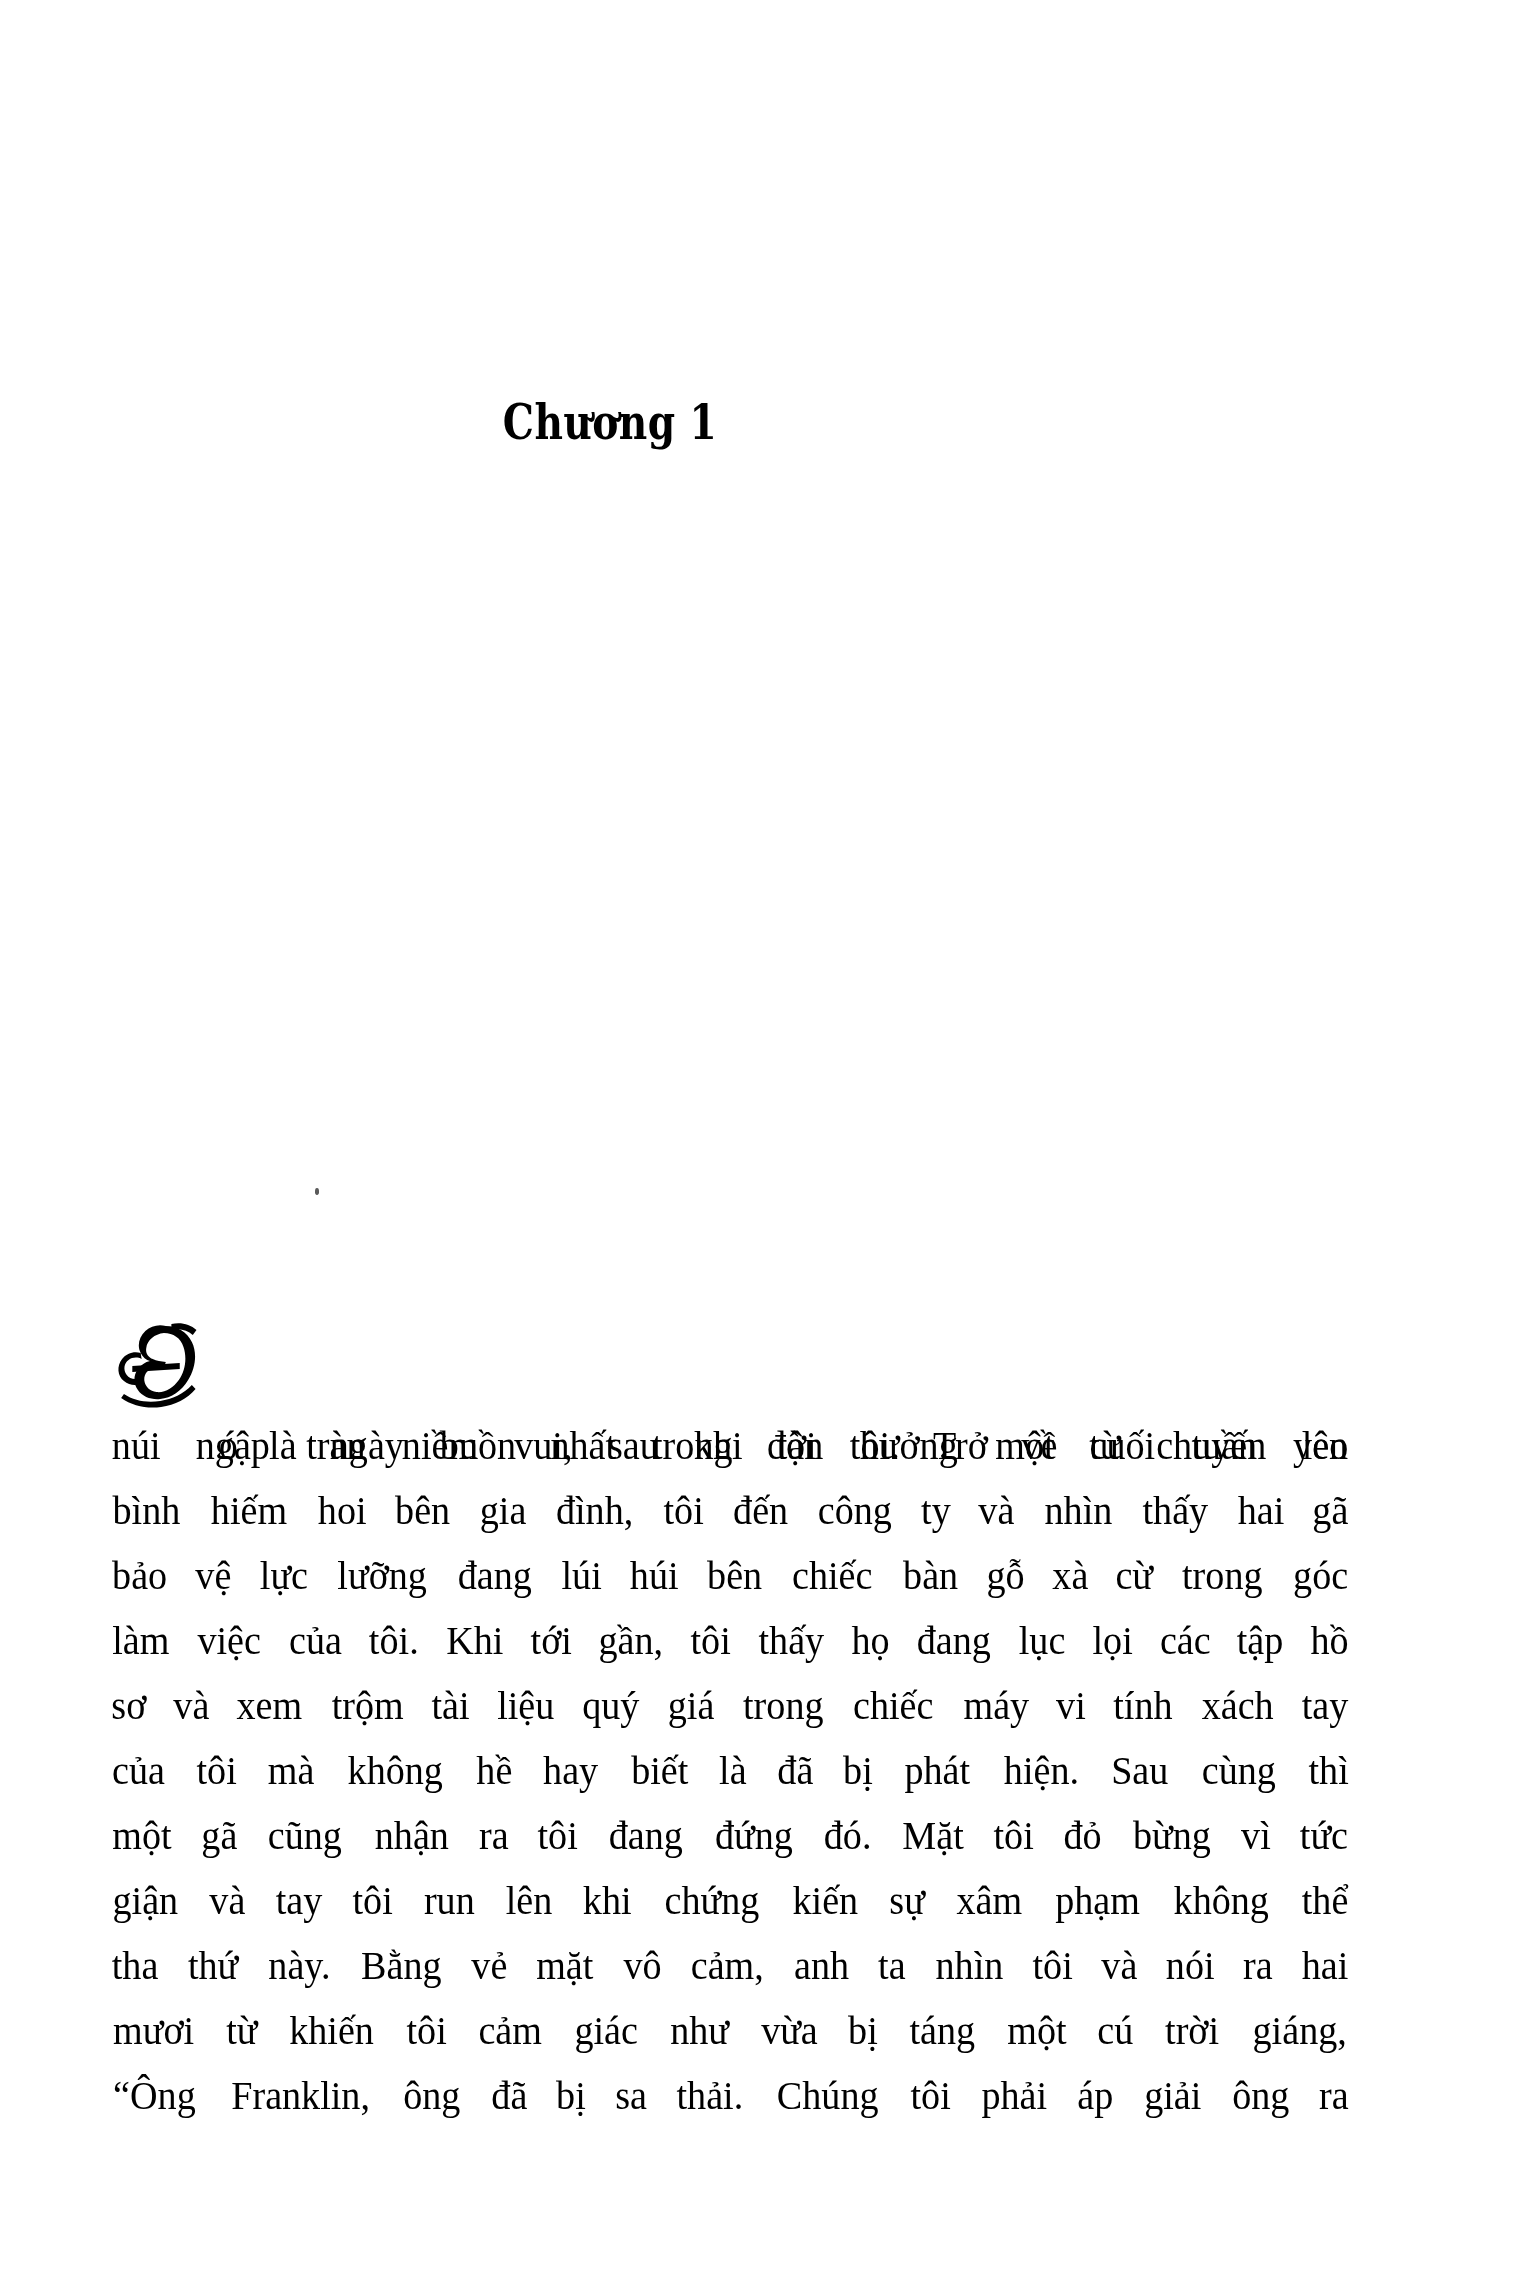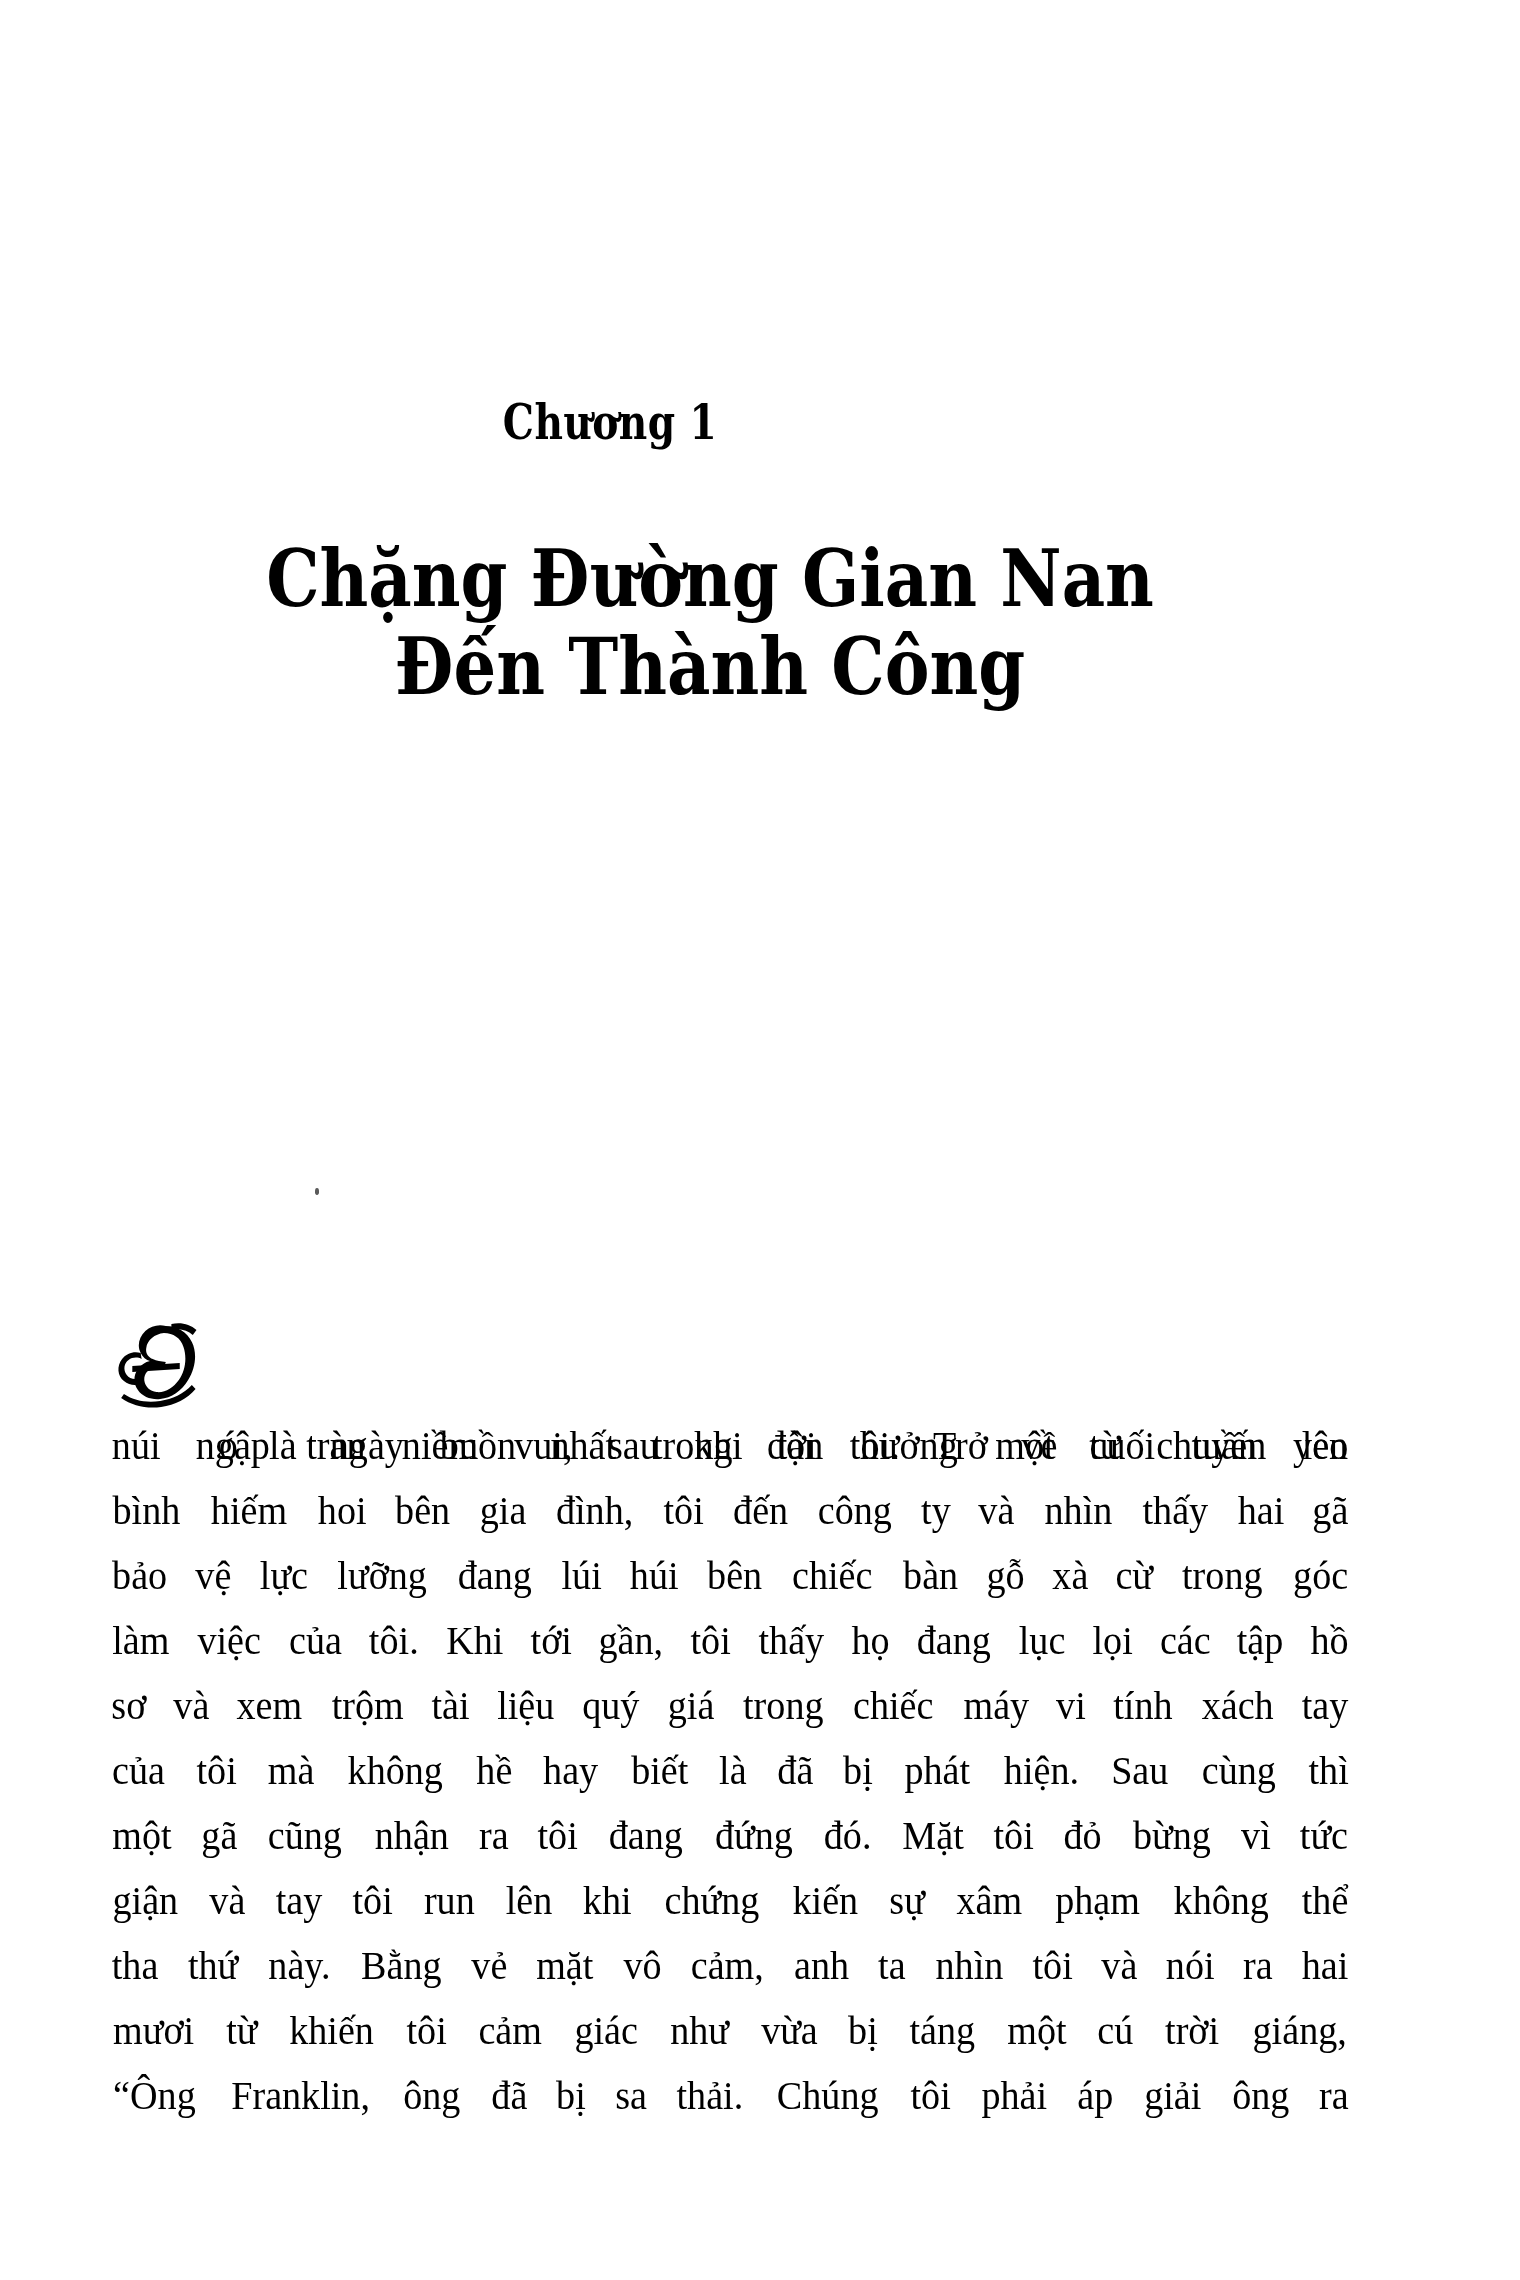--- a/index.html
+++ b/index.html
@@ -129,24 +129,20 @@
     opacity: 0.85;
   }
 </style>
 </head>
 <body>
 
 <div class="page">
 
   <div class="chapter-label">Chương 1</div>
 
-  <div class="title-block">
-    <div class="title-line title-line--1">Chặng Đường Gian Nan</div>
-    <div class="title-line title-line--2">Đến Thành Công</div>
-  </div>
 
   <div class="speck"></div>
 
   <div class="body-block">
 
     <div class="line line--first" style="display: block;">
       <span class="dropcap">
         <svg viewBox="0 0 108 92" xmlns="http://www.w3.org/2000/svg" aria-hidden="true">
           <g fill="#000000">
 

